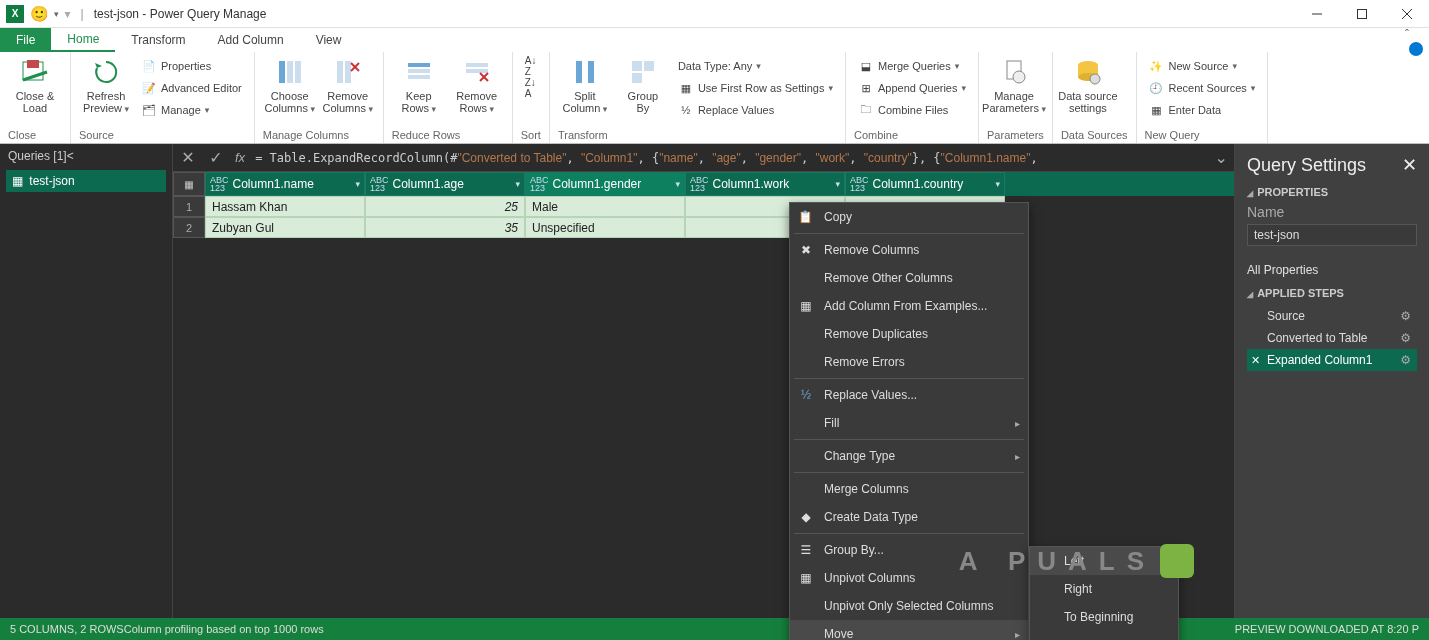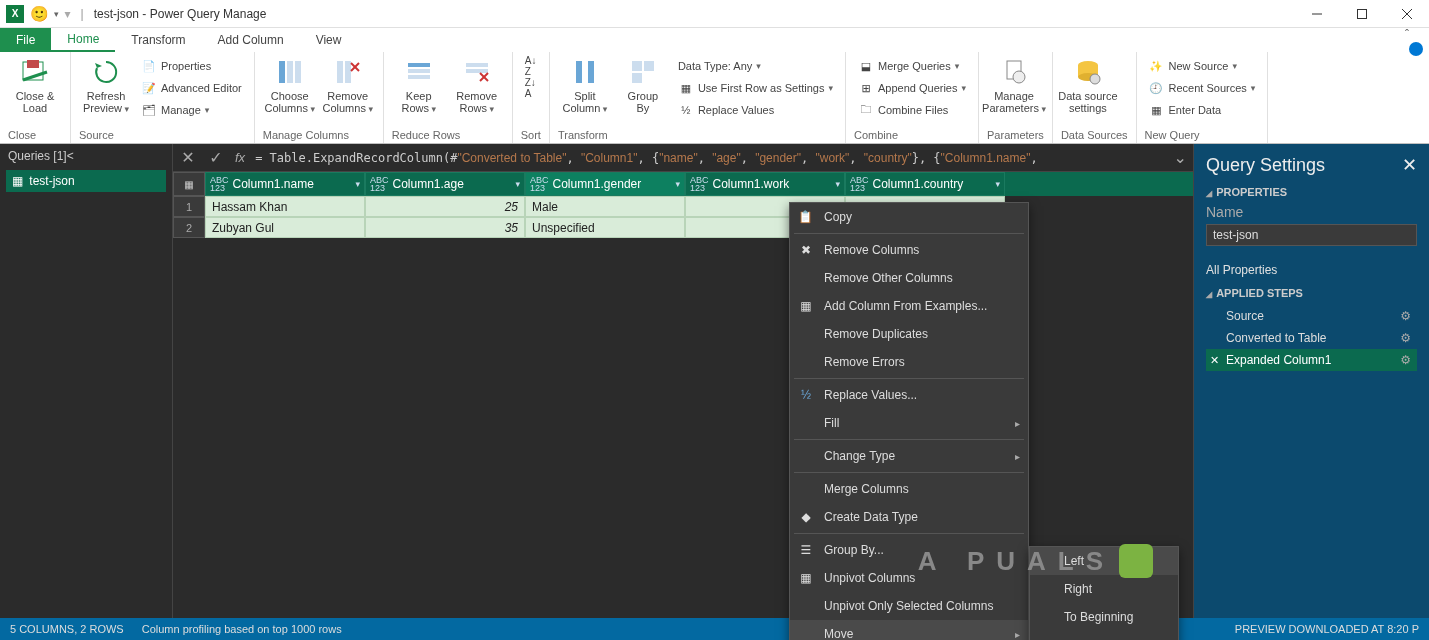--- a/index.html
+++ b/index.html
@@ -68,34 +68,34 @@
 
 
 .ctx { position: absolute; background: #3a3a3a; border: 1px solid #555; font-size: 12px; color: #ddd; box-shadow: 0 4px 10px rgba(0,0,0,.5); }
 .ctx .mi { height: 28px; display: flex; align-items: center; padding: 0 20px 0 34px; position: relative; white-space: nowrap; }
 .ctx .mi .mic { position: absolute; left: 8px; width: 16px; height: 16px; display: flex; align-items: center; justify-content: center; font-size: 12px; }
 .ctx .mi.sub::after { content: "▸"; position: absolute; right: 8px; font-size: 10px; color: #aaa; }
 .ctx .sepline { height: 1px; background: #555; margin: 2px 4px; }
 .ctx .mi.hl { background: #4a4a4a; }
 
 
-.settings { width: 236px; background: #0c4a6e; border-left: 1px solid #444; padding: 10px 12px; color: #ddd; font-size: 12px; }
+.settings { width: 195px; background: #404040; border-left: 1px solid #444; padding: 10px 12px; color: #ddd; font-size: 12px; }
 .settings h2 { font-size: 18px; font-weight: 300; color: #eee; margin-bottom: 10px; display: flex; justify-content: space-between; align-items: center; }
 .settings .sec { margin-top: 10px; }
 .settings .sec-title { font-size: 11px; font-weight: bold; color: #ccc; margin-bottom: 6px; }
 .settings .tri::before { content: "◢ "; font-size: 8px; color: #aaa; display:inline-block; transform: rotate(0); margin-right:4px;}
 .settings input { width: 100%; background: #3a3a3a; border: 1px solid #555; color: #ddd; padding: 3px 6px; font-size: 12px; }
 .settings .link { color: #e0e0e0; margin-top: 17px; display: block; }
 .steps .step { height: 22px; display: flex; align-items: center; padding: 0 6px 0 20px; position: relative; }
 .steps .step.active { background: #0b6a4f; color: #fff; }
 .steps .step .gear { position: absolute; right: 6px; color: #aaa; font-size: 12px; }
 .steps .step .xic { position: absolute; left: 4px; font-size: 11px; }
 
 
-.status { height: 22px; background: #0369a1; color: #ddd; font-size: 11px; display: flex; align-items: center; padding: 0 10px; gap: 18px; }
+.status { height: 22px; background: #15803d; color: #ddd; font-size: 11px; display: flex; align-items: center; padding: 0 10px; }
 .status .right { margin-left: auto; }
 
 
 svg { display:block; }
 
 
 .watermark { position: absolute; right: 40px; bottom: 40px; font-size: 26px; letter-spacing: 12px; color: #888; font-weight: bold; display:flex; align-items:center; gap:4px; }
 .watermark .av { width: 34px; height: 34px; background: #7cb342; border-radius: 6px; }
 </style>
 </head>

